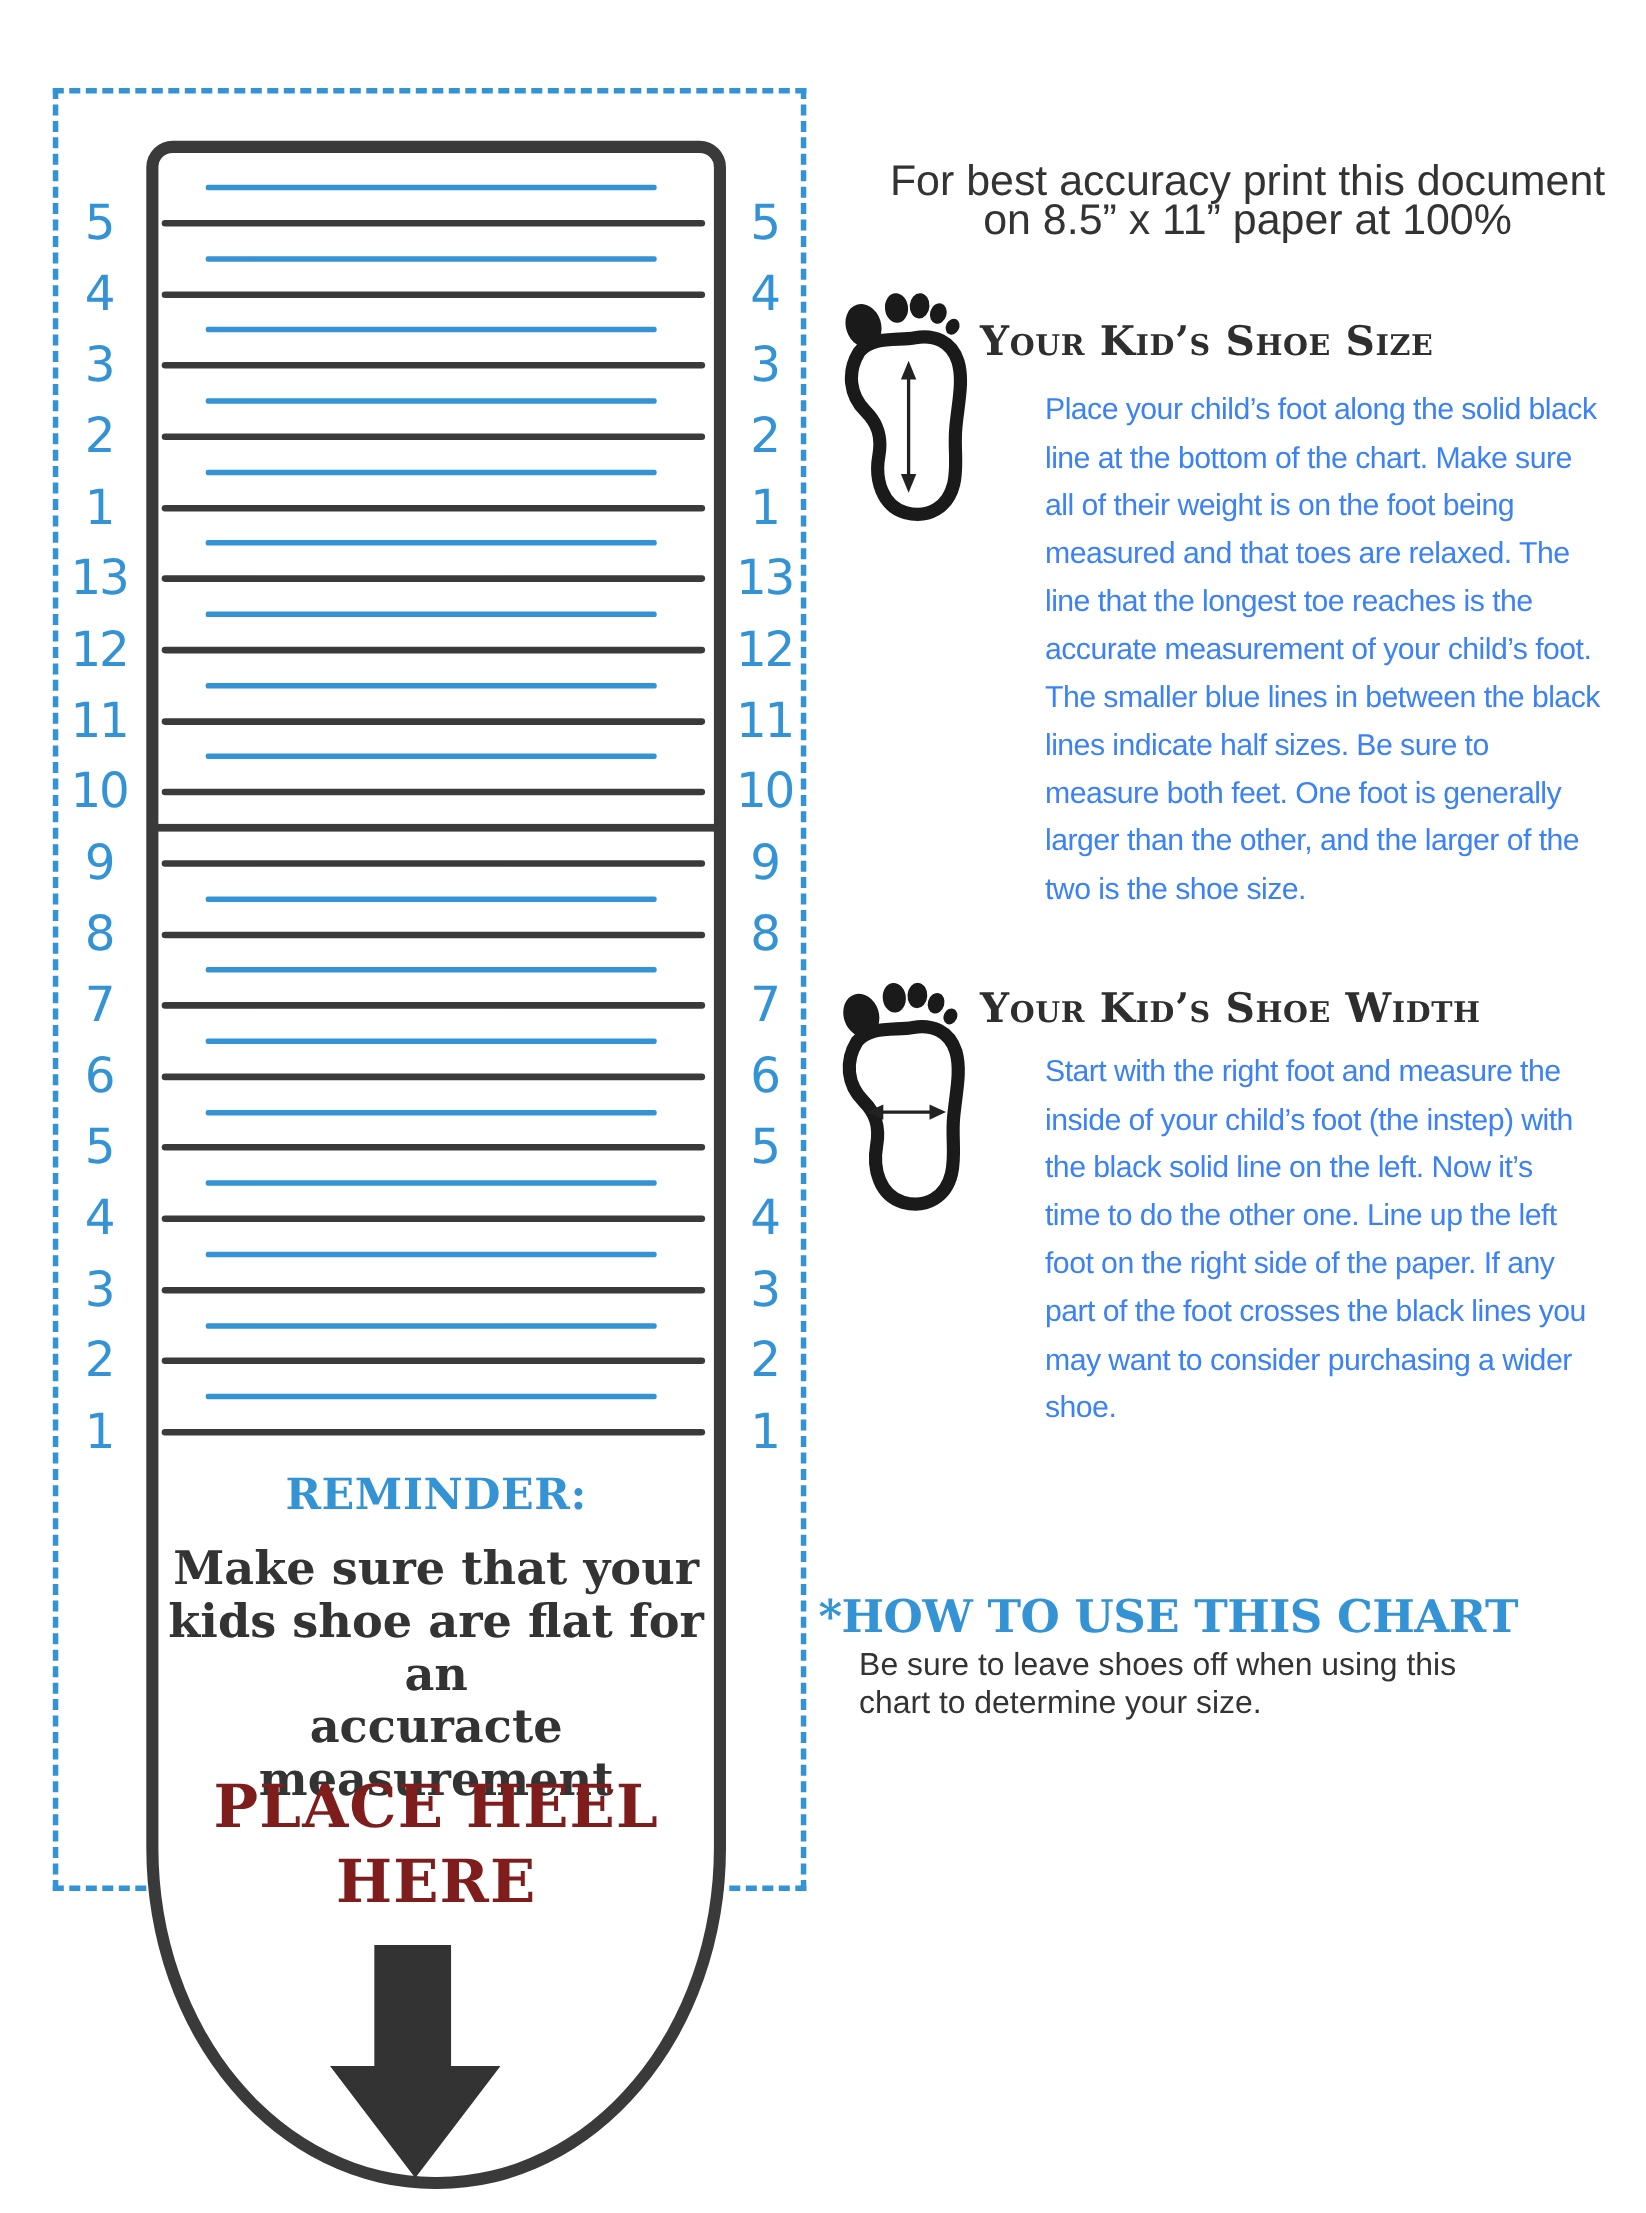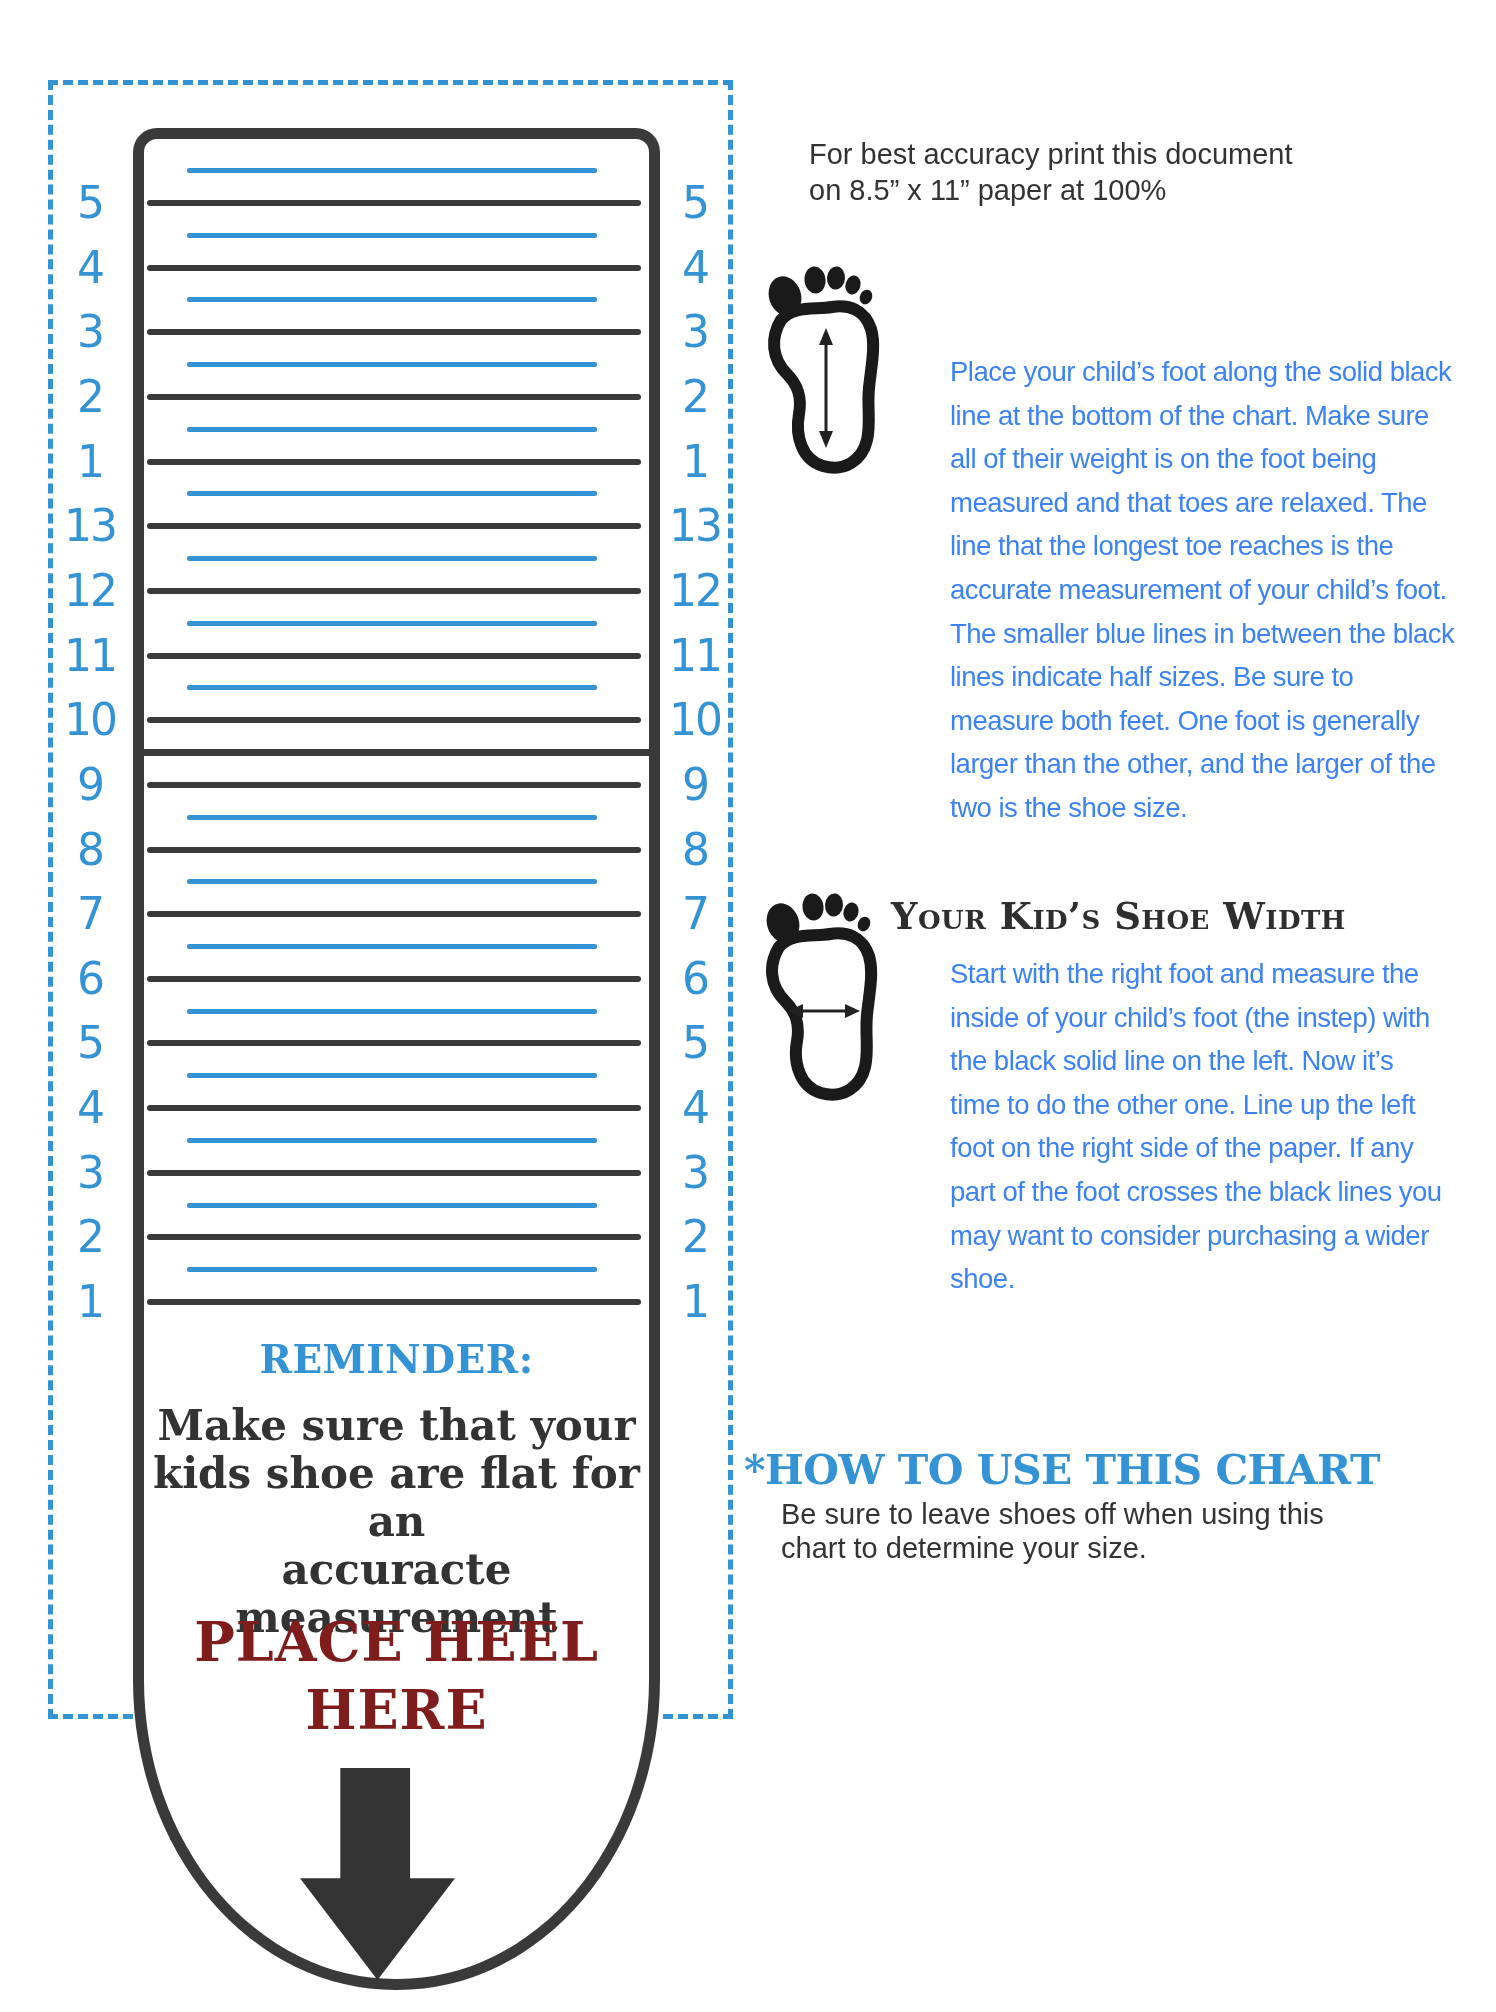--- a/index.html
+++ b/index.html
@@ -37,21 +37,21 @@
   #reminder-text{left:118px;top:1402px;width:557px;text-align:center;font-size:42px;
      line-height:48px;color:#333;z-index:2;}
   #heel-label{left:133px;top:1608px;width:527px;text-align:center;font-size:54px;
      line-height:68px;color:#7f1d1d;letter-spacing:1px;z-index:2;}
   #heel-arrow{left:300px;top:1768px;width:155px;height:212px;background:#333;z-index:2;
      clip-path:polygon(26% 0,71% 0,71% 52%,100% 52%,50% 100%,0 52%,26% 52%);}
 
   
   #doc-title{left:804px;top:72px;font-size:66px;color:#3493d4;letter-spacing:1px;
      font-variant:small-caps;z-index:2;}
-  #doc-subtitle{left:809px;top:136px;font-size:29px;line-height:36px;color:#333;z-index:2;}
+  #doc-subtitle{left:809px;top:147px;font-size:39px;line-height:36px;color:#333;z-index:2;text-align:center;}
 
   .section-heading{font-variant:small-caps;font-size:37px;color:#2e2e2e;letter-spacing:.5px;}
   #heading-size{left:891px;top:288px;}
   #heading-width{left:891px;top:894px;}
   .body-para{width:520px;font-size:27.5px;line-height:43.6px;color:#3b82f6;letter-spacing:-.5px;}
   #para-size{left:950px;top:350px;}
   #para-width{left:950px;top:952px;}
 
   #howto-heading{left:744px;top:1446px;font-size:41px;color:#3493d4;letter-spacing:-.5px;z-index:2;}
   #howto-body{left:781px;top:1497px;font-size:29px;line-height:34px;color:#333;z-index:2;}
@@ -161,20 +161,21 @@
     <ellipse cx="76" cy="14" rx="9" ry="11.5" fill="#1a1a1a" transform="rotate(4 76 14)"></ellipse>
     <ellipse cx="93" cy="21" rx="7.5" ry="9.5" fill="#1a1a1a" transform="rotate(16 93 21)"></ellipse>
     <ellipse cx="106" cy="33" rx="6" ry="7.5" fill="#1a1a1a" transform="rotate(26 106 33)"></ellipse>
     <path d="M 21,56 C 10,74 12,95 27,110 C 38,121 42,133 39,150 C 35,172 42,196 63,202
              C 84,208 102,197 107,176 C 111,159 107,143 109,124 C 111,103 116,82 111,65
              C 105,46 89,40 72,43 C 56,46 33,41 21,56 Z" fill="#fff" stroke="#1a1a1a" stroke-width="12" stroke-linejoin="round"></path>
     <line x1="66" y1="80" x2="66" y2="168" stroke="#222" stroke-width="3"></line>
     <path d="M 66,64 L 59,81 L 73,81 Z" fill="#222"></path>
     <path d="M 66,184 L 59,167 L 73,167 Z" fill="#222"></path>
   </svg>
+  <div id="heading-size" class="abs serifbold section-heading">Your Kid’s Shoe Size</div>
   <div id="para-size" class="abs body-para pre">Place your child’s foot along the solid black
 line at the bottom of the chart.  Make sure
 all of their weight is on the foot being
 measured and that toes are relaxed. The
 line that the longest toe reaches is the
 accurate measurement of your child’s foot.
 The smaller blue lines in between the black
 lines indicate half sizes.  Be sure to
 measure both feet.  One foot is generally
 larger than the other, and the larger of the

